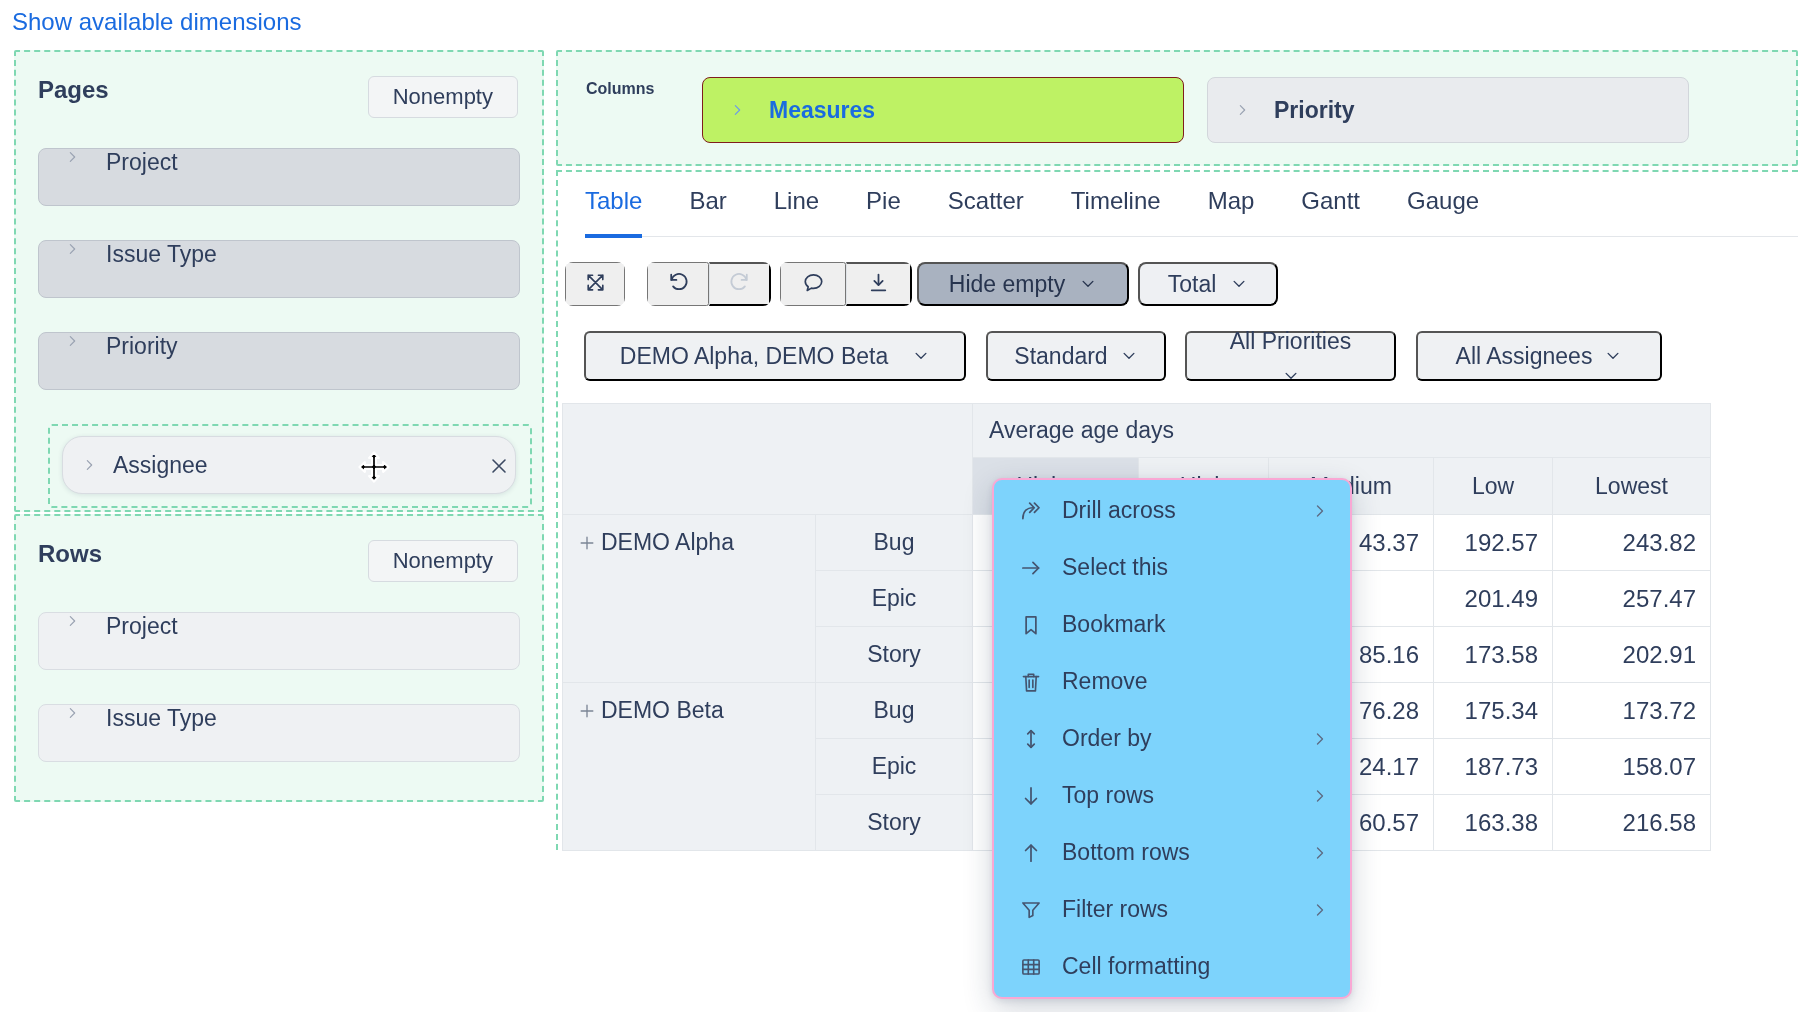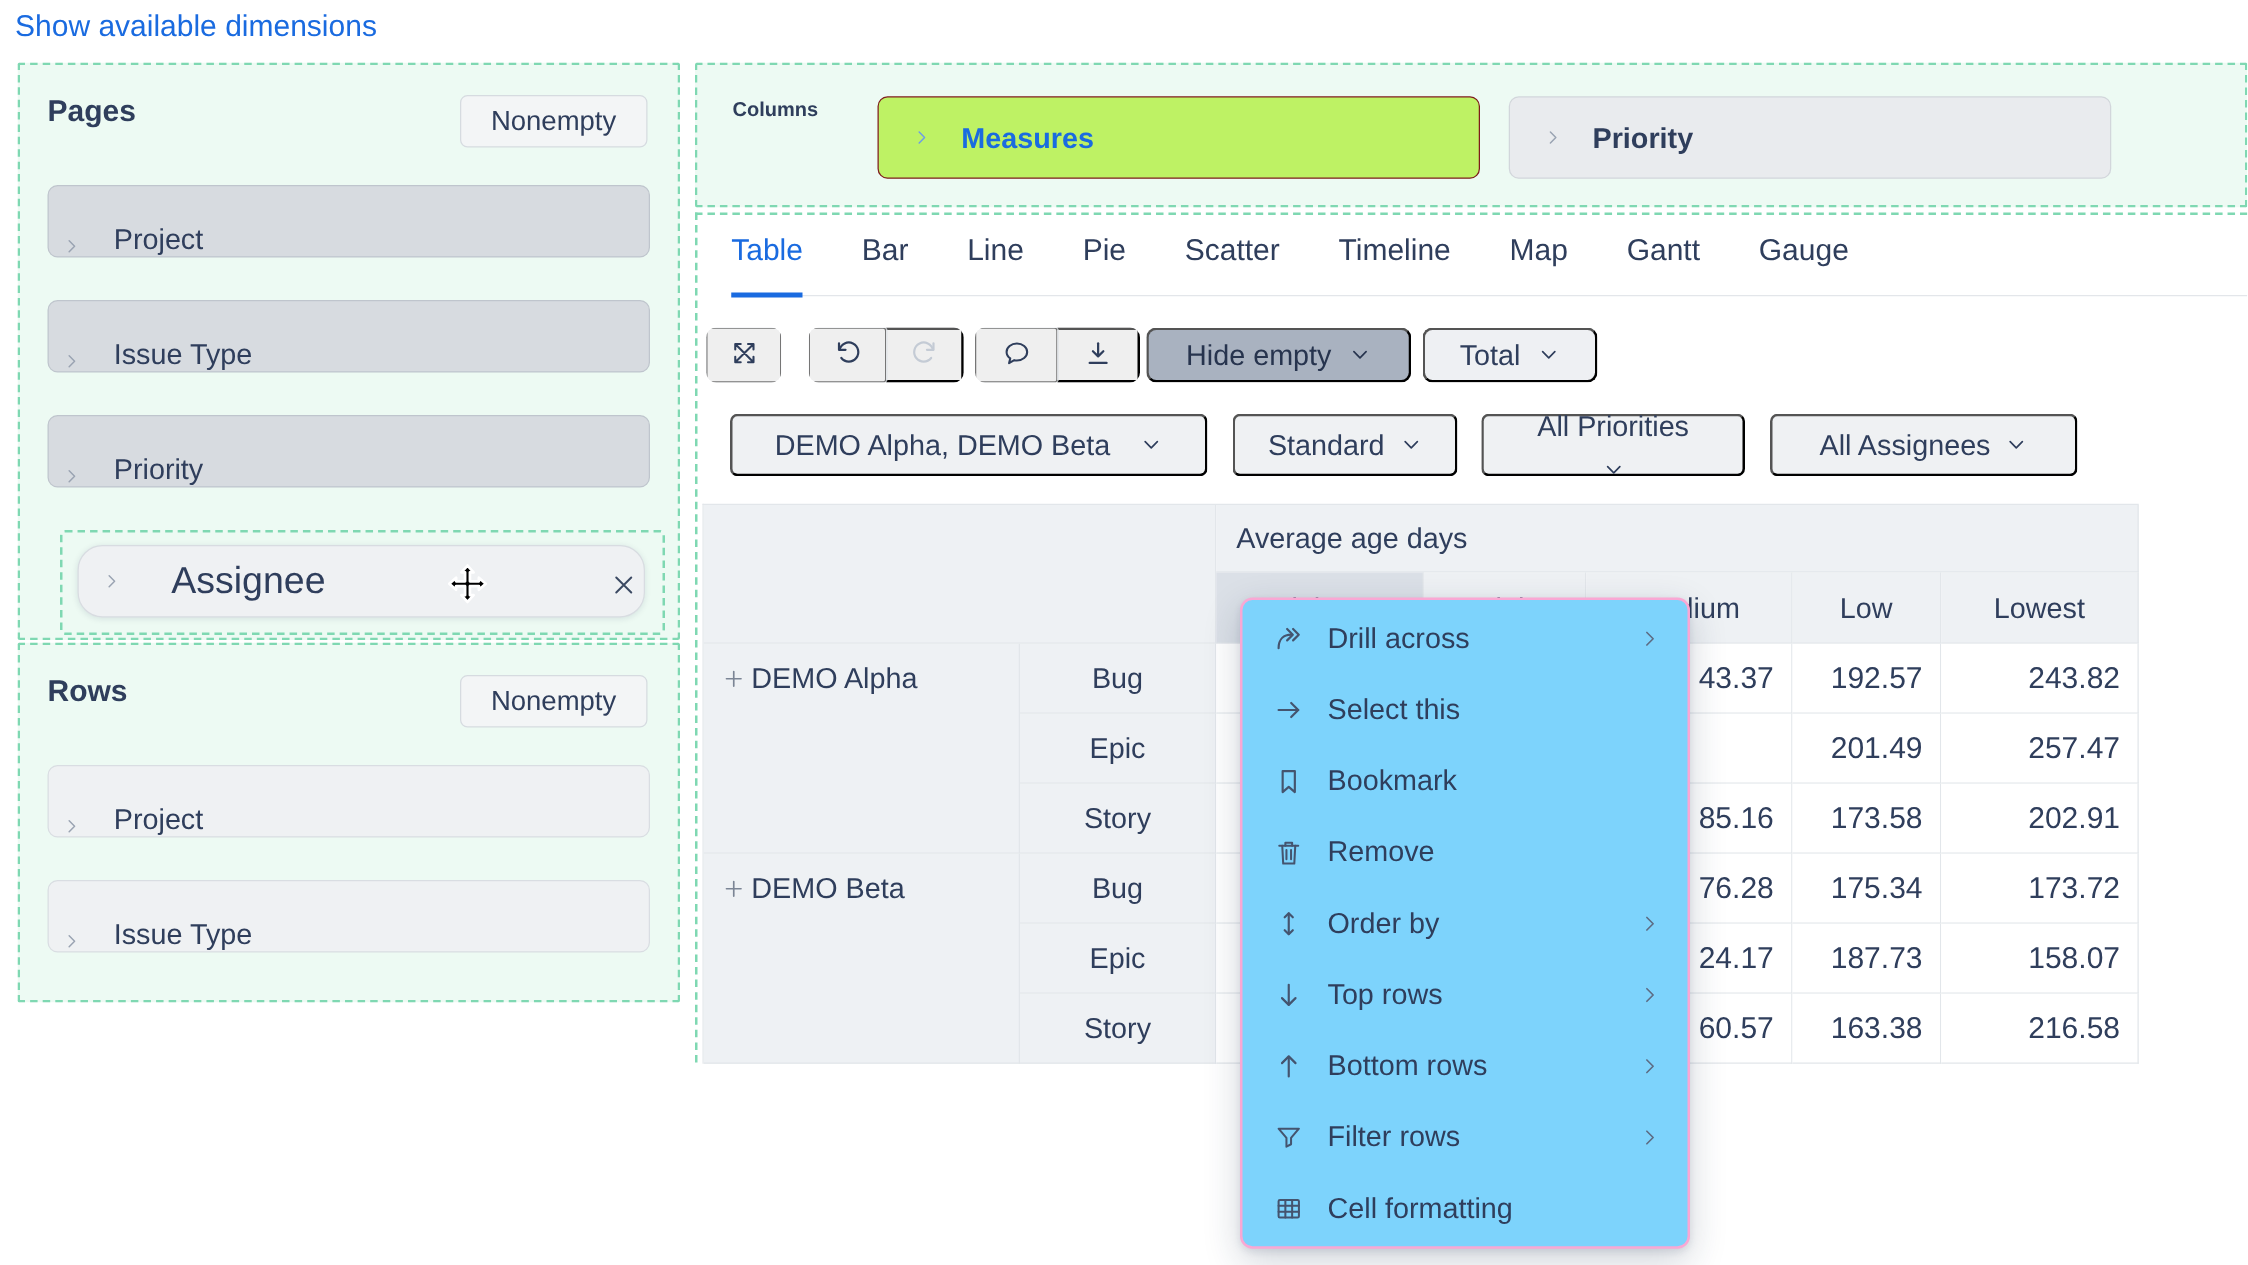--- a/index.html
+++ b/index.html
@@ -15,28 +15,28 @@
 
   .dim-link{position:absolute;left:12px;top:8px;font-size:24px;color:var(--blue);cursor:pointer;text-decoration:none}
 
   .panel{position:absolute;border:2px dashed var(--teal);background:var(--mint);border-radius:2px}
   #pages-panel{left:14px;top:50px;width:530px;height:462px}
   #rows-panel{left:14px;top:514px;width:530px;height:288px}
   .panel-head{display:flex;justify-content:space-between;align-items:flex-start;padding:24px 24px 0 22px;height:62px}
   .panel-title{font-size:24px;font-weight:600;color:var(--navy)}
   .nonempty-btn{height:42px;padding:0 24px;font-size:22px;color:var(--navy);background:#f3f5f6;border:1px solid #d6dbe0;border-radius:6px;display:flex;align-items:center;cursor:pointer}
   .dim-list{padding:34px 22px 0 22px}
-  .dim-item{height:58px;border-radius:8px;display:flex;align-items:flex-end;padding-left:10px;gap:26px;font-size:23px;font-weight:500;color:var(--navy);margin-bottom:34px;cursor:pointer}
+  .dim-item{height:58px;border-radius:8px;display:flex;align-items:flex-start;padding-left:25px;gap:26px;font-size:23px;font-weight:500;color:var(--navy);margin-bottom:34px;cursor:pointer}
   .dim-item.gray{background:var(--chip-gray);border:1px solid var(--chip-gray-b)}
   .dim-item.light{background:var(--chip-light);border:1px solid var(--chip-light-b)}
   .chip-chev{color:#9aa3b2;width:16px;height:16px;display:inline-flex}
   .chip-chev svg{width:16px;height:16px}
 
   .drag-ghost{margin:0 -12px 0 10px;height:84px;border:2px dashed var(--teal);border-radius:4px;padding:10px 0 0 12px}
-  .drag-chip{position:relative;width:454px;height:58px;background:var(--chip-light);border:1px solid #d8dce1;border-radius:20px;display:flex;align-items:center;gap:40px;padding-left:18px;font-size:30px;font-weight:500;box-shadow:0 1px 5px rgba(9,30,66,.10);cursor:move}
+  .drag-chip{position:relative;width:454px;height:58px;background:var(--chip-light);border:1px solid #d8dce1;border-radius:20px;display:flex;align-items:center;gap:16px;padding-left:18px;font-size:23px;font-weight:500;box-shadow:0 1px 5px rgba(9,30,66,.10);cursor:move}
   .move-ic{position:absolute;left:294px;top:13px;width:34px;height:34px}
   .close-ic{position:absolute;left:424px;top:17px;width:24px;height:24px;color:#3c4a63;cursor:pointer}
   .close-ic svg{width:24px;height:24px}
 
   #columns-panel{left:556px;top:50px;width:1242px;height:116px}
   .cols-title{position:absolute;left:28px;top:28px;font-size:16px;font-weight:600}
   .col-chip{position:absolute;top:25px;width:482px;height:66px;border-radius:8px;display:flex;align-items:center;gap:24px;padding-left:26px;font-size:23px;font-weight:600;cursor:pointer}
   #chip-measures{left:144px;background:#bef264;border:1px solid #7f1d1d;color:var(--blue)}
   #chip-measures .chip-chev{color:#6d9ce8}
   #chip-priority{left:649px;background:#e9ebee;border:1px solid #d2d6db;color:var(--navy)}

